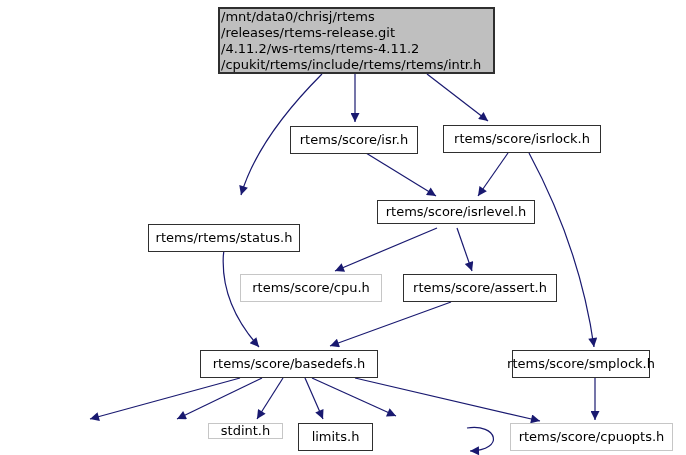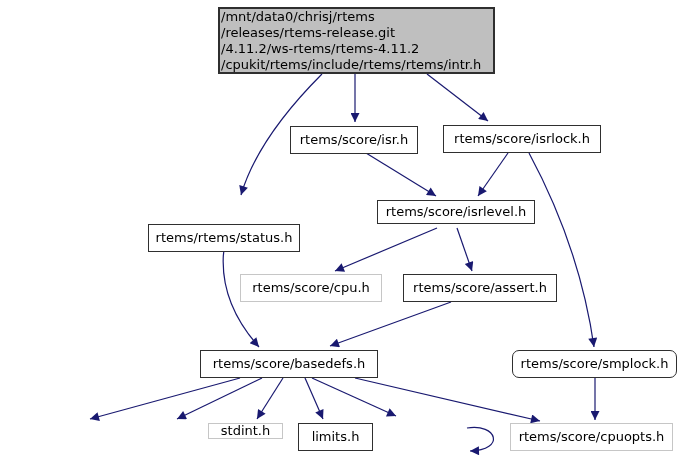--- a/index.html
+++ b/index.html
@@ -109,21 +109,21 @@
   <div class="node" style="left:148px; top:200px; width:152px; height:28px;margin-top:24px;">rtems/rtems/status.h</div>
 
   <div class="node" style="left:377px; top:200px; width:158px; height:24px;">rtems/score/isrlevel.h</div>
 
   <div class="node external" style="left:240px; top:274px; width:142px; height:28px;">rtems/score/cpu.h</div>
 
   <div class="node" style="left:403px; top:274px; width:154px; height:28px;">rtems/score/assert.h</div>
 
   <div class="node" style="left:200px; top:350px; width:178px; height:28px;">rtems/score/basedefs.h</div>
 
-  <div class="node" style="left:512px; top:350px; width:165px; height:28px;border-radius:7px;">rtems/score/smplock.h</div>
+  <div class="node" style="left:512px; top:350px; width:138px; height:28px;">rtems/score/smplock.h</div>
 
 
 
   <div class="node external" style="left:208px; top:423px; width:75px; height:16px;">stdint.h</div>
 
   <div class="node" style="left:298px; top:423px; width:75px; height:28px;">limits.h</div>
 
   <div class="node" style="left:395px; top:423px; width:52px; height:28px;margin-top:44px;">string.h</div>
 
   <div class="node external" style="left:510px; top:423px; width:163px; height:28px;">rtems/score/cpuopts.h</div>

